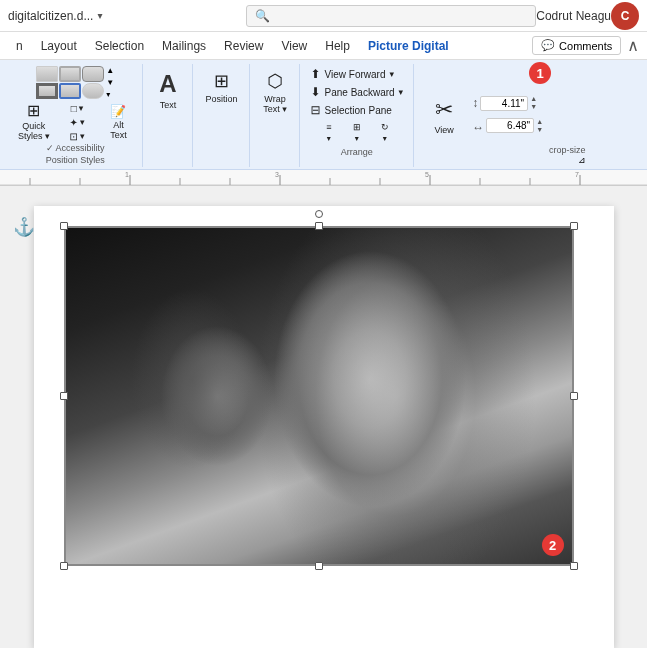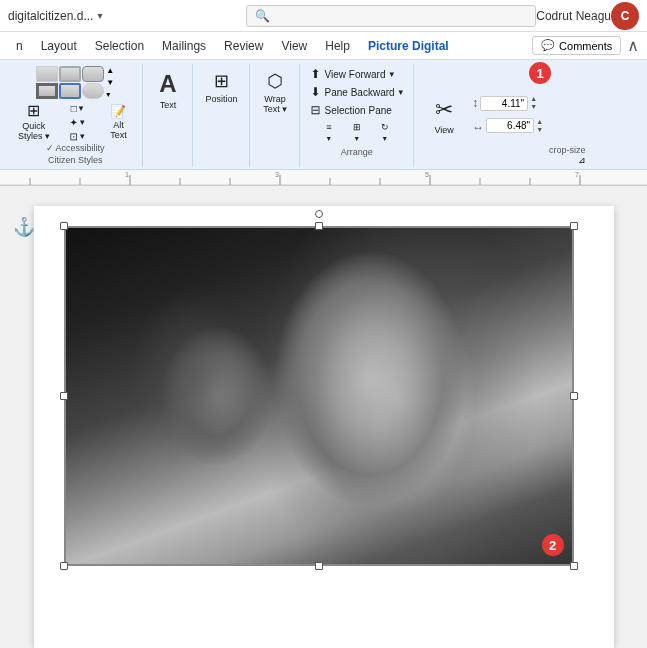--- a/index.html
+++ b/index.html
@@ -232,21 +232,21 @@
           </div>
           <div style="width:1px;background:#ccc;margin:0 2px;"></div>
           <div class="ribbon-btn">
             <span class="ribbon-btn-icon" style="font-size:13px;">📝</span>
             <span class="ribbon-btn-label">Alt<br>Text</span>
           </div>
         </div>
         <div style="display:flex;gap:2px;align-items:center;">
           <span style="font-size:9px;color:#555;">✓ Accessibility</span>
         </div>
-        <span class="ribbon-section-label">Citizen Styles</span>
+        <span class="ribbon-section-label">Position Styles</span>
       </div>
 
       <div class="ribbon-section">
         <div class="ribbon-btn-large">
           <span style="font-size:24px;font-weight:bold;color:#333;">A</span>
           <span class="ribbon-btn-label">Text</span>
         </div>
         <span class="ribbon-section-label">&nbsp;</span>
       </div>
 

